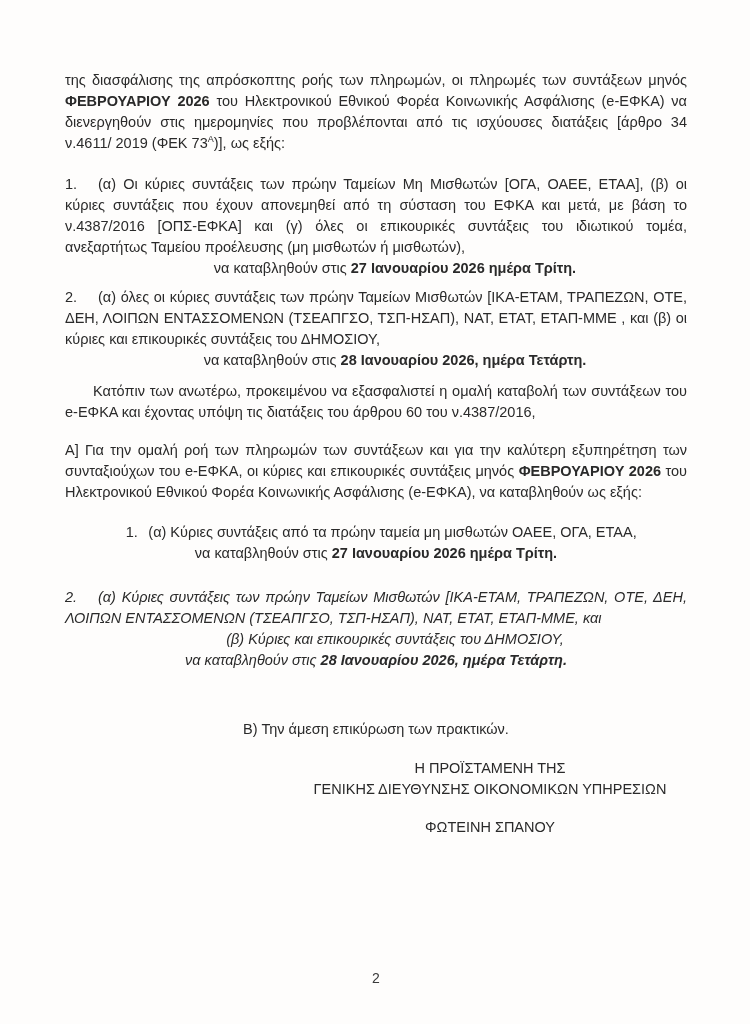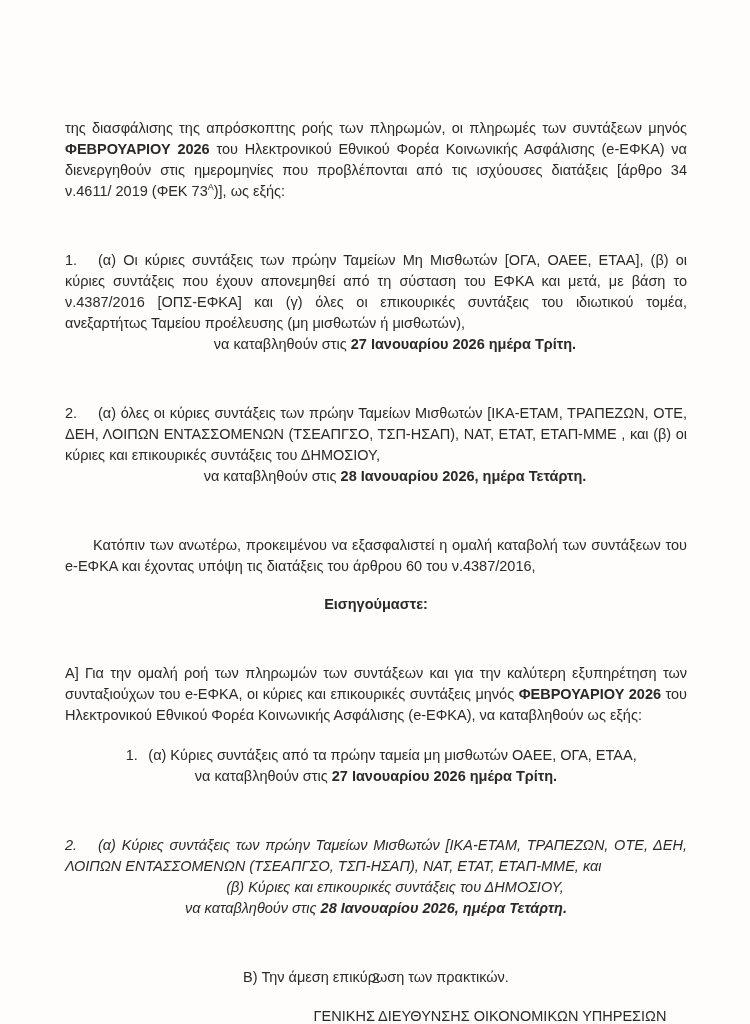--- a/index.html
+++ b/index.html
@@ -9,21 +9,21 @@
     margin:0 auto;
     background:#fefdfc;
     font-family:"Liberation Sans","DejaVu Sans",sans-serif;
     font-size:14.5px;
     line-height:21px;
     color:#2a2a2a;
     overflow:hidden;
   }
   .content{position:absolute;left:65px;top:70px;width:622px;}
   p{margin:0;text-align:center;}
-  .justify{text-align:justify;margin-top:48px;}
+  .justify{text-align:justify;}
   .b{font-weight:bold;}
   .num{display:inline-block;width:33px;}
   .pay-indent{padding-left:38px;}
   .indent-first{text-indent:38px;}
   .indent-small{text-indent:28px;}
   .center{text-align:center;}
   sup{font-size:9px;line-height:0;vertical-align:super;}
   .mb-intro{margin-bottom:20px;}
   .mb-item1{margin-bottom:8px;}
   .mb-item2{margin-bottom:10px;}
@@ -50,39 +50,38 @@
       <p class="pay-indent"><span>να καταβληθούν στις </span><span class="b">27 Ιανουαρίου 2026 ημέρα Τρίτη.</span></p>
     </div>
 
     <div class="mb-item2">
       <p class="justify"><span class="num">2.</span><span>(α) όλες οι κύριες συντάξεις των πρώην Ταμείων Μισθωτών [ΙΚΑ-ΕΤΑΜ, ΤΡΑΠΕΖΩΝ, ΟΤΕ, ΔΕΗ, ΛΟΙΠΩΝ ΕΝΤΑΣΣΟΜΕΝΩΝ (ΤΣΕΑΠΓΣΟ, ΤΣΠ-ΗΣΑΠ), ΝΑΤ, ΕΤΑΤ, ΕΤΑΠ-ΜΜΕ , και (β) οι κύριες και επικουρικές συντάξεις του ΔΗΜΟΣΙΟΥ,</span></p>
       <p class="pay-indent"><span>να καταβληθούν στις </span><span class="b">28 Ιανουαρίου 2026, ημέρα Τετάρτη.</span></p>
     </div>
 
     <p class="justify indent-small mb-katopin">Κατόπιν των ανωτέρω, προκειμένου να εξασφαλιστεί η ομαλή καταβολή των συντάξεων του e-ΕΦΚΑ και έχοντας υπόψη τις διατάξεις του άρθρου 60 του ν.4387/2016,</p>
 
-    <p class="center b mb-heading">Εισηγούμαστε:</p>
 
     <p class="justify mb-pA"><span>Α] Για την ομαλή ροή των πληρωμών των συντάξεων και για την καλύτερη εξυπηρέτηση των συνταξιούχων του e-ΕΦΚΑ, οι κύριες και επικουρικές συντάξεις μηνός </span><span class="b">ΦΕΒΡΟΥΑΡΙΟΥ 2026</span><span> του Ηλεκτρονικού Εθνικού Φορέα Κοινωνικής Ασφάλισης (e-ΕΦΚΑ), να καταβληθούν ως εξής:</span></p>
 
     <div class="mb-l2i1">
       <p><span class="num">1.</span><span>(α) Κύριες συντάξεις από τα πρώην ταμεία μη μισθωτών ΟΑΕΕ, ΟΓΑ, ΕΤΑΑ,</span></p>
       <p><span>να καταβληθούν στις </span><span class="b">27 Ιανουαρίου 2026 ημέρα Τρίτη.</span></p>
     </div>
 
     <div class="mb-l2i2">
       <p class="justify"><span class="num">2.</span><span>(α) Κύριες συντάξεις των πρώην Ταμείων Μισθωτών [ΙΚΑ-ΕΤΑΜ, ΤΡΑΠΕΖΩΝ, ΟΤΕ, ΔΕΗ, ΛΟΙΠΩΝ ΕΝΤΑΣΣΟΜΕΝΩΝ (ΤΣΕΑΠΓΣΟ, ΤΣΠ-ΗΣΑΠ), ΝΑΤ, ΕΤΑΤ, ΕΤΑΠ-ΜΜΕ, και</span></p>
       <p class="indent-first">(β) Κύριες και επικουρικές συντάξεις του ΔΗΜΟΣΙΟΥ,</p>
       <p><span>να καταβληθούν στις </span><span class="b">28 Ιανουαρίου 2026, ημέρα Τετάρτη.</span></p>
     </div>
 
     <p class="mb-pB">Β) Την άμεση επικύρωση των πρακτικών.</p>
 
     <div class="sig">
+      <p>Η ΠΡΟΪΣΤΑΜΕΝΗ ΤΗΣ</p>
       <p>ΓΕΝΙΚΗΣ ΔΙΕΥΘΥΝΣΗΣ ΟΙΚΟΝΟΜΙΚΩΝ ΥΠΗΡΕΣΙΩΝ</p>
-      <p>Η ΠΡΟΪΣΤΑΜΕΝΗ ΤΗΣ</p>
       <p class="sig-name">ΦΩΤΕΙΝΗ ΣΠΑΝΟΥ</p>
     </div>
 
   </div>
 
   <div class="pagenum">2</div>
 </div>
 
 </body></html>

